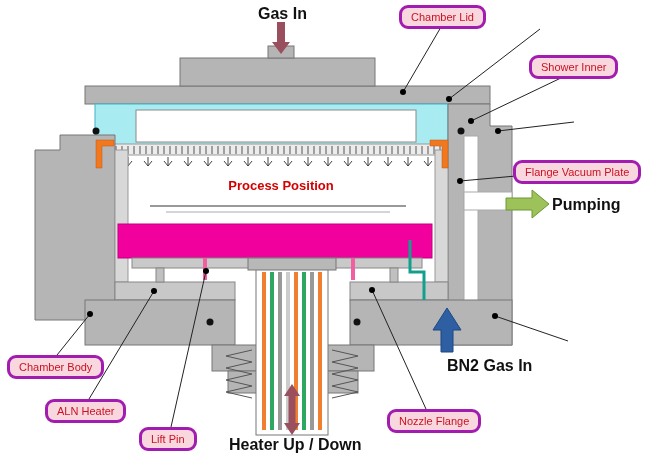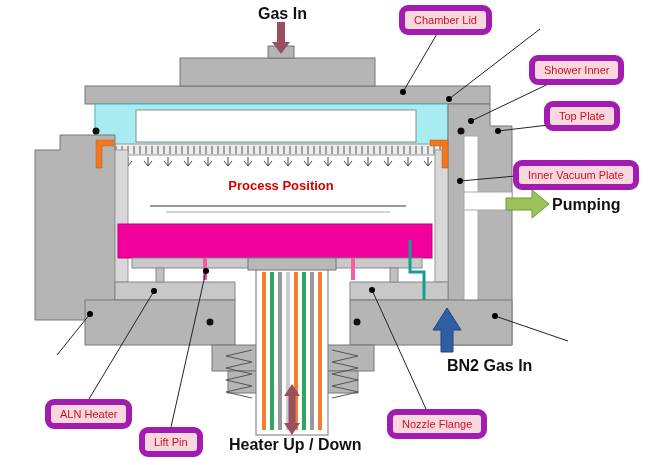--- a/index.html
+++ b/index.html
@@ -2,21 +2,21 @@
 <html><head>
 <meta charset="utf-8">
 <style>
   html,body{margin:0;padding:0;background:#ffffff;}
   .stage{
     position:relative;width:658px;height:465px;background:#fff;
     font-family:"Liberation Sans",sans-serif;overflow:hidden;
   }
   .stage svg{position:absolute;left:0;top:0;}
   .plabel{
-    position:absolute;background:#f9d7de;border:6px solid #a21caf;
+    position:absolute;background:#f9d7de;border:3px solid #a21caf;
     border-radius:9px;padding:2px 9px;font-size:11px;color:#cc1122;
     white-space:nowrap;line-height:1.3;
   }
   .blabel{
     position:absolute;font-size:16px;font-weight:bold;color:#111;
     white-space:nowrap;
   }
 </style>
 </head>
 <body>
@@ -106,23 +106,23 @@
     <path d="M277,22 L285,22 L285,42 L290,42 L281,54 L272,42 L277,42 Z" fill="#9a4f5f"></path>
     <path d="M292,384 L300,396 L295.5,396 L295.5,423 L300,423 L292,435 L284,423 L288.5,423 L288.5,396 L284,396 Z" fill="#9a4f5f"></path>
     <path d="M506,198 L532,198 L532,190 L549,204 L532,218 L532,210 L506,210 Z" stroke="#6a9a30" fill="#9dc25a"></path>
     <path d="M441,352 L441,330 L433,330 L447,308 L461,330 L453,330 L453,352 Z" stroke="#1c4784" fill="#2e5fa3"></path>
 
     <text x="281" y="190" text-anchor="middle" font-size="13" font-weight="bold" fill="#d40000">Process Position</text>
   </svg>
 
   <div class="plabel" style="left:399px;top:5px">Chamber Lid</div>
   <div class="plabel" style="left:529px;top:55px">Shower Inner</div>
-  <div class="plabel" style="left:544px;top:101px">Top Plate</div>
-  <div class="plabel" style="left:513px;top:160px">Inner Vacuum Plate</div>
+  <div class="plabel" style="left:513px;top:160px">Flange Vacuum Plate</div>
   <div class="plabel" style="left:387px;top:409px">Nozzle Flange</div>
   <div class="plabel" style="left:139px;top:427px">Lift Pin</div>
   <div class="plabel" style="left:45px;top:399px">ALN Heater</div>
+  <div class="plabel" style="left:7px;top:355px">Chamber Body</div>
 
   <div class="blabel" style="left:258px;top:5px">Gas In</div>
   <div class="blabel" style="left:552px;top:196px">Pumping</div>
   <div class="blabel" style="left:447px;top:357px">BN2 Gas In</div>
   <div class="blabel" style="left:229px;top:436px">Heater Up / Down</div>
 </div>
 
 </body></html>

